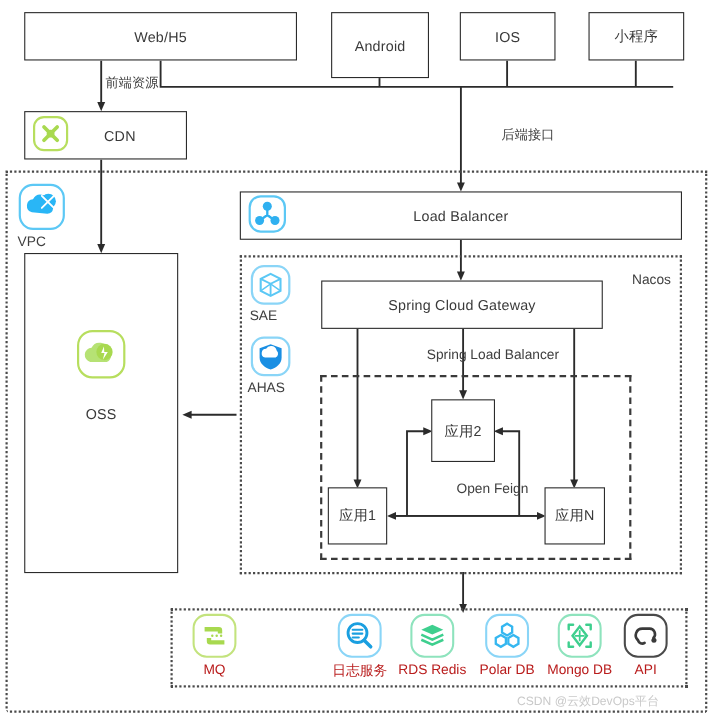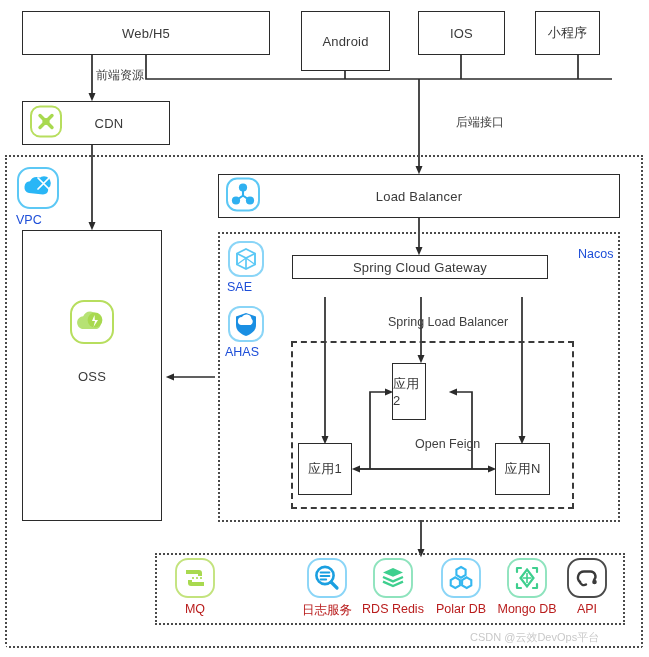--- a/index.html
+++ b/index.html
@@ -53,21 +53,21 @@
   }
   .flabel{
     position:absolute;
     color:#3f3f3f;
     font-size:12px;
     white-space:nowrap;
     margin-left:32px;
   }
   .caption{
     position:absolute;
-    color:#1d4ed8;
+    color:#404040;
     font-size:12.5px;
     white-space:nowrap;
     text-align:center;
   }
   .svc{
     position:absolute;
     width:62px;
     text-align:center;
   }
   .svc .lbl{
@@ -134,21 +134,21 @@
 
   <div class="box" style="left:22px;top:11px;width:248px;height:44px;">
     <span>Web/H5</span>
   </div>
   <div class="box" style="left:301px;top:11px;width:89px;height:60px;">
     <span>Android</span>
   </div>
   <div class="box" style="left:418px;top:11px;width:87px;height:44px;">
     <span>IOS</span>
   </div>
-  <div class="box" style="left:535px;top:11px;width:65px;height:44px;">
+  <div class="box" style="left:535px;top:11px;width:87px;height:44px;">
     <span>小程序</span>
   </div>
 
   <div class="flabel" style="left:64px;top:67px;">前端资源</div>
   <div class="flabel" style="left:424px;top:114px;">后端接口</div>
 
   <div class="box" style="left:22px;top:101px;width:148px;height:44px;">
     <span class="icon-in-box">
       <svg width="34" height="34" viewBox="0 0 34 34">
         <rect x="2" y="2" width="30" height="30" rx="9" ry="9" fill="#ffffff" stroke="#b7de5e" stroke-width="2"></rect>
@@ -190,53 +190,53 @@
         <circle cx="18" cy="11" r="4.1" fill="#2fb0f0"></circle>
         <circle cx="11" cy="24" r="4.1" fill="#2fb0f0"></circle>
         <circle cx="25" cy="24" r="4.1" fill="#2fb0f0"></circle>
         <path d="M18,14.5 L18,19 M14.6,21.5 L18,19 L21.4,21.5" stroke="#2fb0f0" stroke-width="2.1" fill="none" stroke-linecap="round"></path>
       </svg>
     </span>
     <span>Load Balancer</span>
   </div>
 
   <div class="dotbox" style="left:218px;top:232px;width:402px;height:290px;"></div>
-  <div class="caption" style="left:578px;top:247px;width:50px;text-align:left;">Nacos</div>
+  <div class="caption" style="left:560px;top:247px;width:50px;text-align:right;">Nacos</div>
 
   <span class="sideico" style="left:227px;top:240px;">
     <svg width="38" height="38" viewBox="0 0 38 38">
       <rect x="2" y="2" width="34" height="34" rx="11" ry="11" fill="#ffffff" stroke="#8ad5f7" stroke-width="2"></rect>
       <path d="M19,9 L28,13.5 L28,24.5 L19,29 L10,24.5 L10,13.5 Z" fill="none" stroke="#5bc8f5" stroke-width="1.9"></path>
       <path d="M10,13.5 L19,18 L28,13.5 M19,18 L19,29" stroke="#5bc8f5" stroke-width="1.7" fill="none"></path>
       <path d="M10,24.5 L19,18 L28,24.5" stroke="#5bc8f5" stroke-width="1.3" fill="none"></path>
     </svg>
   </span>
   <div class="caption" style="left:227px;top:280px;width:42px;text-align:left;">SAE</div>
 
   <span class="sideico" style="left:227px;top:305px;">
     <svg width="38" height="38" viewBox="0 0 38 38">
       <rect x="2" y="2" width="34" height="34" rx="11" ry="11" fill="#ffffff" stroke="#8ad5f7" stroke-width="2"></rect>
       <path d="M19,8 L29,11.6 L29,20 C29,25.6 24.6,29 19,31 C13.4,29 9,25.6 9,20 L9,11.6 Z" fill="#1a8fe3"></path>
       <path d="M14,20 a4,4 0 0 1 .9,-7.9 a5.2,5.2 0 0 1 9.6,1.6 a3.8,3.8 0 0 1 -.9,6.3 Z" fill="#ffffff"></path>
     </svg>
   </span>
   <div class="caption" style="left:225px;top:345px;width:48px;text-align:left;">AHAS</div>
 
-  <div class="box" style="left:292px;top:255px;width:256px;height:24px;">
+  <div class="box" style="left:292px;top:255px;width:256px;height:44px;">
     <span>Spring Cloud Gateway</span>
   </div>
 
   <div class="flabel" style="left:356px;top:315px;font-size:12.5px;">Spring Load Balancer</div>
 
   <div class="dashbox" style="left:291px;top:341px;width:283px;height:168px;"></div>
 
   <div class="box" style="left:298px;top:443px;width:54px;height:52px;font-size:13px;">
     <span>应用1</span>
   </div>
-  <div class="box" style="left:392px;top:363px;width:34px;height:57px;font-size:13px;">
+  <div class="box" style="left:392px;top:363px;width:58px;height:57px;font-size:13px;">
     <span>应用2</span>
   </div>
   <div class="box" style="left:495px;top:443px;width:55px;height:52px;font-size:13px;">
     <span>应用N</span>
   </div>
 
   <div class="flabel" style="left:383px;top:437px;font-size:12.5px;">Open Feign</div>
 
   <div class="dotbox" style="left:155px;top:553px;width:470px;height:72px;"></div>
 

